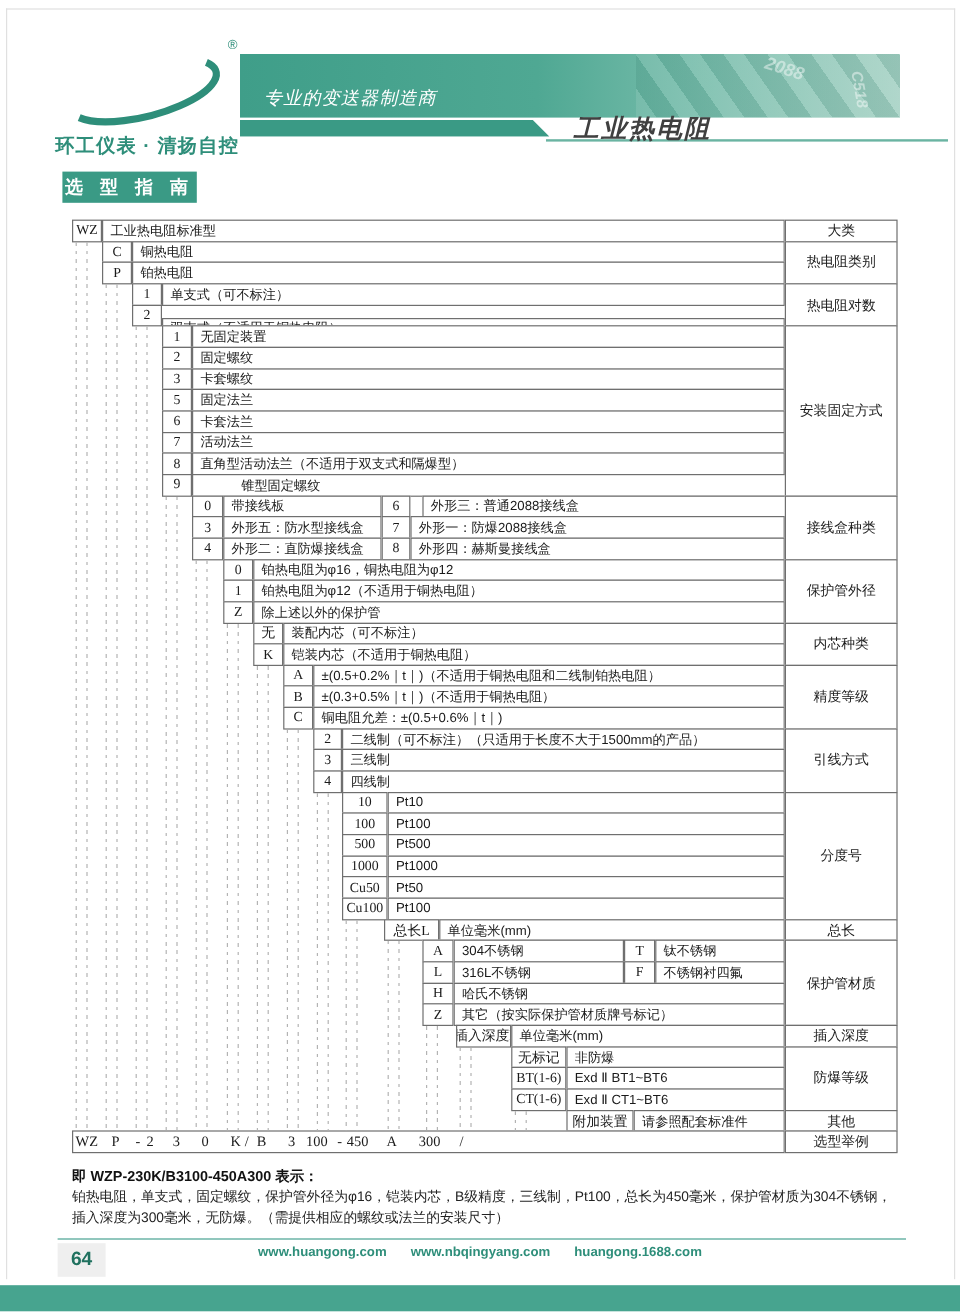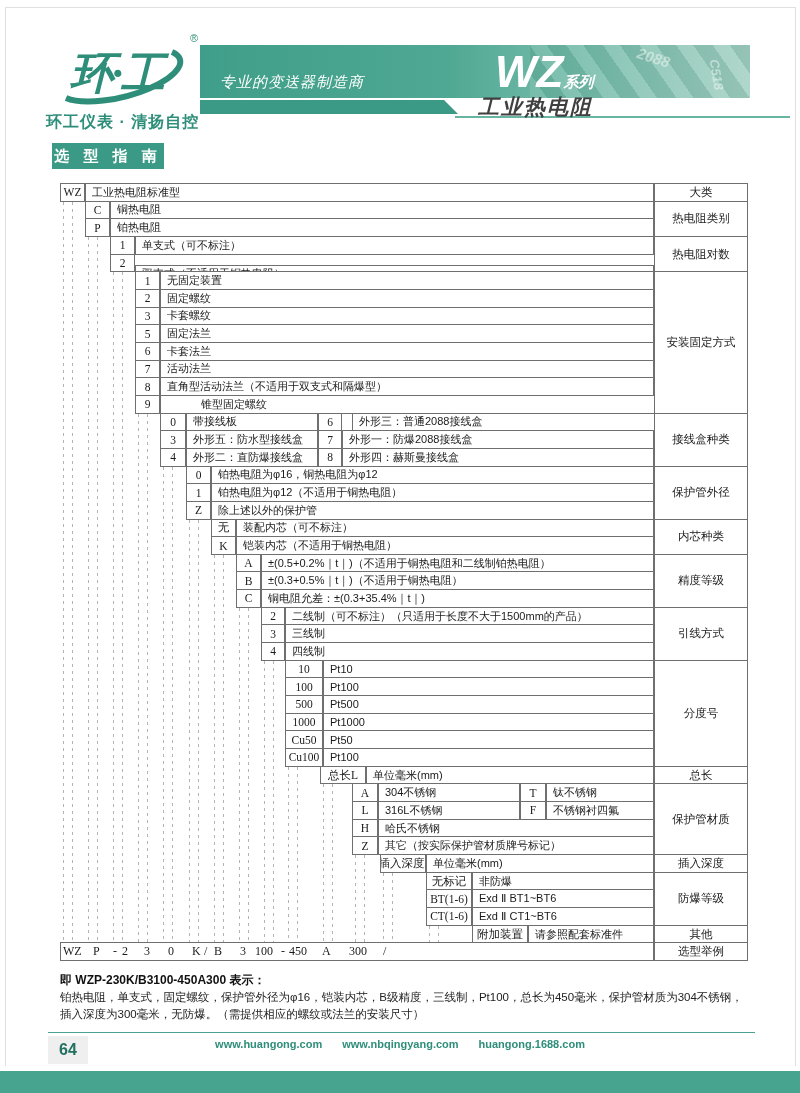--- a/index.html
+++ b/index.html
@@ -54,34 +54,30 @@
 </style>
 </head>
 <body>
 
 <div class="abs page-frame"></div>
 
 <div class="abs logo-wrap">
   <svg class="logo-swoosh" viewBox="0 0 150 68">
     <path d="M 12 58 A 62 22 -14 1 0 118 12" fill="none" stroke="#2e8e7a" stroke-width="6"></path>
   </svg>
-  <span class="logo-text">环·工</span>
   <span class="logo-reg">®</span>
 </div>
 <div class="abs logo-tagline">环工仪表 · 清扬自控</div>
 
 <div class="abs banner">
   <div class="banner-deco">
     <span class="deco-num" id="deco-0" style="right:80px;top:4px;font-size:15px;transform:rotate(18deg);">2088</span>
     <span class="deco-num" id="deco-1" style="right:18px;top:22px;font-size:13px;transform:rotate(80deg);">C518</span>
   </div>
   <span class="banner-slogan">专业的变送器制造商</span>
-  <span class="series">
-    <span class="series-code">WZ</span><span class="series-suffix">系列</span>
-  </span>
 </div>
 <div class="abs subbar"></div>
 <div class="abs title-underline"></div>
 <div class="abs product-title">工业热电阻</div>
 
 <div class="abs section-badge">选 型 指 南</div>
 
 <div id="selection-table">
     <div class="cell code" style="left: 60px; top: 183px; width: 25px; height: 18.659px;">WZ</div>
     <div class="cell content" style="left: 85px; top: 183px; width: 569px; height: 18.659px;">工业热电阻标准型</div>
@@ -129,21 +125,21 @@
     <div class="cell content" style="left: 211px; top: 500.862px; width: 443px; height: 18.659px;">除上述以外的保护管</div>
     <div class="cell code" style="left: 211px; top: 518.521px; width: 25px; height: 18.659px;">无</div>
     <div class="cell content" style="left: 236px; top: 518.521px; width: 418px; height: 18.659px;">装配内芯（可不标注）</div>
     <div class="cell code" style="left: 211px; top: 536.18px; width: 25px; height: 18.659px;">K</div>
     <div class="cell content" style="left: 236px; top: 536.18px; width: 418px; height: 18.659px;">铠装内芯（不适用于铜热电阻）</div>
     <div class="cell code" style="left: 236px; top: 553.839px; width: 25px; height: 18.659px;">A</div>
     <div class="cell content" style="left: 261px; top: 553.839px; width: 393px; height: 18.659px;">±(0.5+0.2%｜t｜)（不适用于铜热电阻和二线制铂热电阻）</div>
     <div class="cell code" style="left: 236px; top: 571.498px; width: 25px; height: 18.659px;">B</div>
     <div class="cell content" style="left: 261px; top: 571.498px; width: 393px; height: 18.659px;">±(0.3+0.5%｜t｜)（不适用于铜热电阻）</div>
     <div class="cell code" style="left: 236px; top: 589.157px; width: 25px; height: 18.659px;">C</div>
-    <div class="cell content" style="left: 261px; top: 589.157px; width: 393px; height: 18.659px;">铜电阻允差：±(0.3+35.4%｜t｜)</div>
+    <div class="cell content" style="left: 261px; top: 589.157px; width: 393px; height: 18.659px;">铜电阻允差：±(0.5+0.6%｜t｜)</div>
     <div class="cell code" style="left: 261px; top: 606.816px; width: 24px; height: 18.659px;">2</div>
     <div class="cell content" style="left: 285px; top: 606.816px; width: 369px; height: 18.659px;">二线制（可不标注）（只适用于长度不大于1500mm的产品）</div>
     <div class="cell code" style="left: 261px; top: 624.475px; width: 24px; height: 18.659px;">3</div>
     <div class="cell content" style="left: 285px; top: 624.475px; width: 369px; height: 18.659px;">三线制</div>
     <div class="cell code" style="left: 261px; top: 642.134px; width: 24px; height: 18.659px;">4</div>
     <div class="cell content" style="left: 285px; top: 642.134px; width: 369px; height: 18.659px;">四线制</div>
     <div class="cell code" style="left: 285px; top: 659.793px; width: 38px; height: 18.659px;">10</div>
     <div class="cell content" style="left: 323px; top: 659.793px; width: 331px; height: 18.659px;">Pt10</div>
     <div class="cell code" style="left: 285px; top: 677.452px; width: 38px; height: 18.659px;">100</div>
     <div class="cell content" style="left: 323px; top: 677.452px; width: 331px; height: 18.659px;">Pt100</div>

